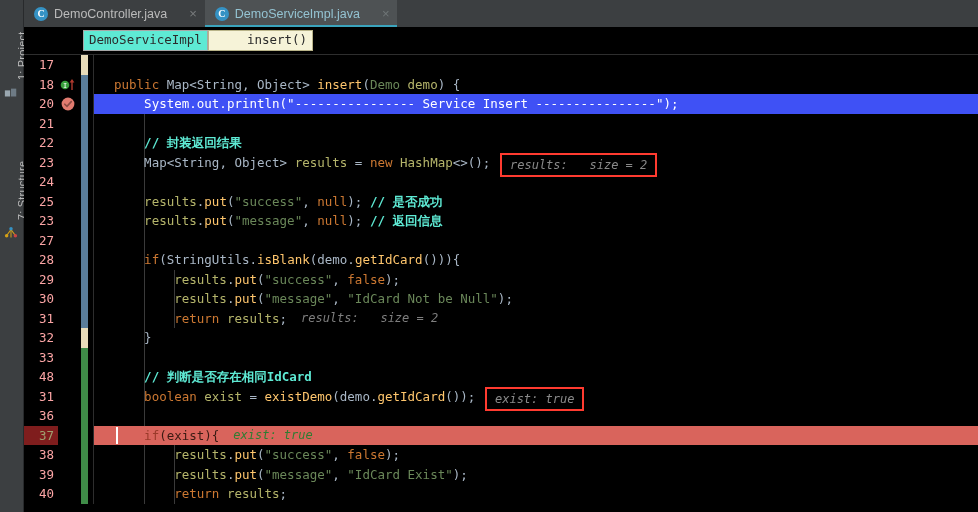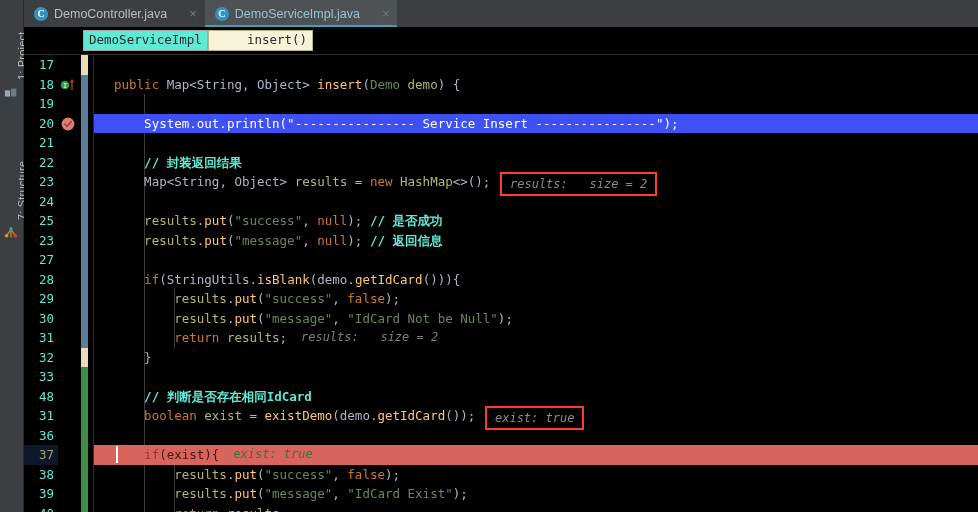--- a/index.html
+++ b/index.html
@@ -158,28 +158,28 @@
     position: absolute;
     left: 0; top: 0;
     width: 95px; height: 19.5px;
   }
   .lineno {
     position: absolute;
     left: 0; top: 0;
     width: 34px; height: 19.5px;
     text-align: right;
     padding-right: 4px;
-    color: #5eead4;
+    color: #fca5a5;
     font-family: "DejaVu Sans Mono", "Liberation Mono", monospace;
     font-size: 12.5px;
     line-height: 19.5px;
     user-select: none;
   }
   .row.exec-line .lineno {
-    background: #0f172a;
+    background: #7f1d1d;
     color: #a0a070;
   }
   .icon-slot {
     position: absolute;
     left: 36px; top: 2px;
     width: 16px; height: 16px;
   }
   .vcs-stripe {
     position: absolute;
     left: 57px; top: 0;
@@ -337,29 +337,20 @@
               <circle cx="5" cy="8" r="4.3" fill="#389e3c"></circle>
               <text x="5" y="11" font-size="7" fill="#ffffff" text-anchor="middle" font-family="monospace">I</text>
               <line x1="12" y1="13" x2="12" y2="3" stroke="#b03a2e" stroke-width="1.4"></line>
               <path d="M12 2 L14.4 5.4 L9.6 5.4 Z" fill="#b03a2e"></path>
             </svg></div>
           <div class="vcs-stripe vcs-blue"></div>
           <div class="gutter-divider"></div>
         </div>
         <div class="code"><span class="kw">public </span><span class="plain">Map</span><span class="plain">&lt;</span><span class="plain">String</span><span class="plain">, </span><span class="plain">Object</span><span class="plain">&gt; </span><span class="fn">insert</span><span class="plain">(</span><span class="greenid">Demo</span><span class="plain"> </span><span class="param">demo</span><span class="plain">) {</span></div>
       </div>
-      <div class="row">
-        <div class="gutter">
-          <div class="lineno">19</div>
-          <div class="vcs-stripe vcs-blue"></div>
-          <div class="gutter-divider"></div>
-        </div>
-        <div class="indent-guide" style="left: 120.08px;"></div>
-        <div class="code"></div>
-      </div>
       <div class="row hl-blue">
         <div class="gutter">
           <div class="lineno">20</div>
           <div class="icon-slot"><svg viewBox="0 0 16 16" width="16" height="16">
               <circle cx="8" cy="8" r="6.4" fill="#e17b6f"></circle>
               <path d="M4.8 8.2 L7 10.4 L11.3 5.6" stroke="#8a4a42" stroke-width="1.6" fill="none" stroke-linecap="round"></path>
             </svg></div>
           <div class="vcs-stripe vcs-blue"></div>
           <div class="gutter-divider"></div>
         </div>

